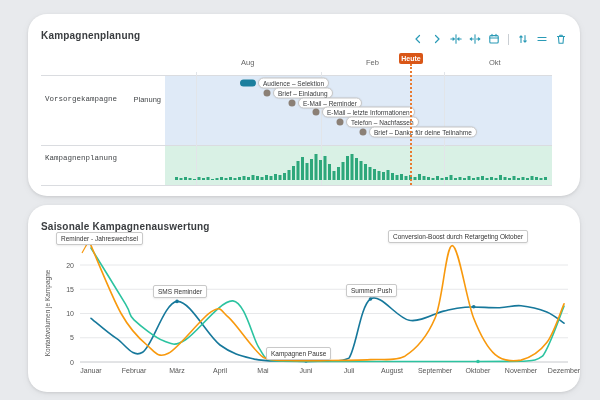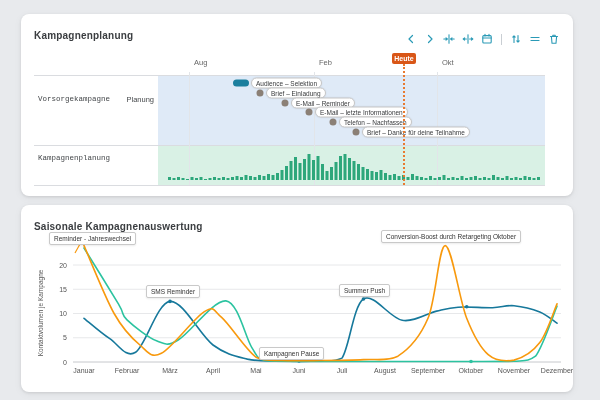--- a/index.html
+++ b/index.html
@@ -1,32 +1,32 @@
 <!DOCTYPE html>
 <html><head>
 <meta charset="utf-8">
 <style>
   html,body{margin:0;padding:0;}
   body{width:600px;height:400px;background:#e8eaed;position:relative;overflow:hidden;
        font-family:"Liberation Sans","DejaVu Sans",sans-serif;-webkit-font-smoothing:antialiased;}
-  .panel{position:absolute;left:21px;width:552px;background:#fff;border-radius:8px;
+  .panel{position:absolute;left:28px;width:552px;background:#fff;border-radius:19px;
          box-shadow:0 1px 3px rgba(0,0,0,.10),0 2px 8px rgba(0,0,0,.05);}
   #panel1{top:14px;height:182px;}
   #panel2{top:205px;height:187px;text-align:center;}
   .panel-title{position:absolute;left:13px;top:8px;font-size:10px;font-weight:bold;color:#3a3d40;letter-spacing:.2px;}
   
   .toolbar{position:absolute;left:383px;top:17px;height:16px;display:flex;align-items:center;gap:5px;}
   .tb-btn{width:14px;height:14px;padding:0;margin:0;border:none;background:none;display:flex;align-items:center;justify-content:center;cursor:pointer;}
   .tb-div{width:1px;height:11px;background:#c9ced3;margin:0 2px;}
   
   .hline{position:absolute;left:13px;width:511px;height:1px;background:#dadce0;}
   .band{position:absolute;left:137px;width:387px;}
   #band-plan{top:62px;height:69px;background:#dfeaf7;}
   #band-visits{top:132px;height:39px;background:#d9f1e5;}
-  .month-label{position:absolute;top:44px;font-size:7.5px;color:#666;}
+  .month-label{position:absolute;top:44px;font-size:7.5px;color:#666;margin-left:40px;}
   .vline{position:absolute;top:58px;height:113px;width:1px;background:#e2e5e9;}
   .row-name{position:absolute;left:17px;font-size:7.5px;color:#45484b;font-family:Liberation Mono, monospace;}
   .row-meta{position:absolute;left:17px;width:116px;text-align:right;font-size:7.5px;color:#45484b;}
   .ms-pill{position:absolute;transform:translateY(-50%);background:#fff;border:1px solid #c6c6c6;border-radius:6px;
            font-size:6.5px;color:#37393b;padding:1px 4px;white-space:nowrap;line-height:7px;box-shadow:0 0 2px rgba(0,0,0,.08);}
   .ms-dot{position:absolute;width:7px;height:7px;border-radius:50%;background:#8b8076;transform:translate(-50%,-50%);}
   .ms-bar{position:absolute;width:16px;height:7px;border-radius:4px;background:#1b7f9e;transform:translate(-50%,-50%);}
   #today-badge{position:absolute;left:371px;top:39px;width:24px;height:11px;background:#d95617;color:#fff;
                font-size:7px;font-weight:bold;text-align:center;line-height:11px;border-radius:2px;}
   #today-line{position:absolute;left:382px;top:50px;height:121px;width:0;border-left:2px dotted #e87a30;}

